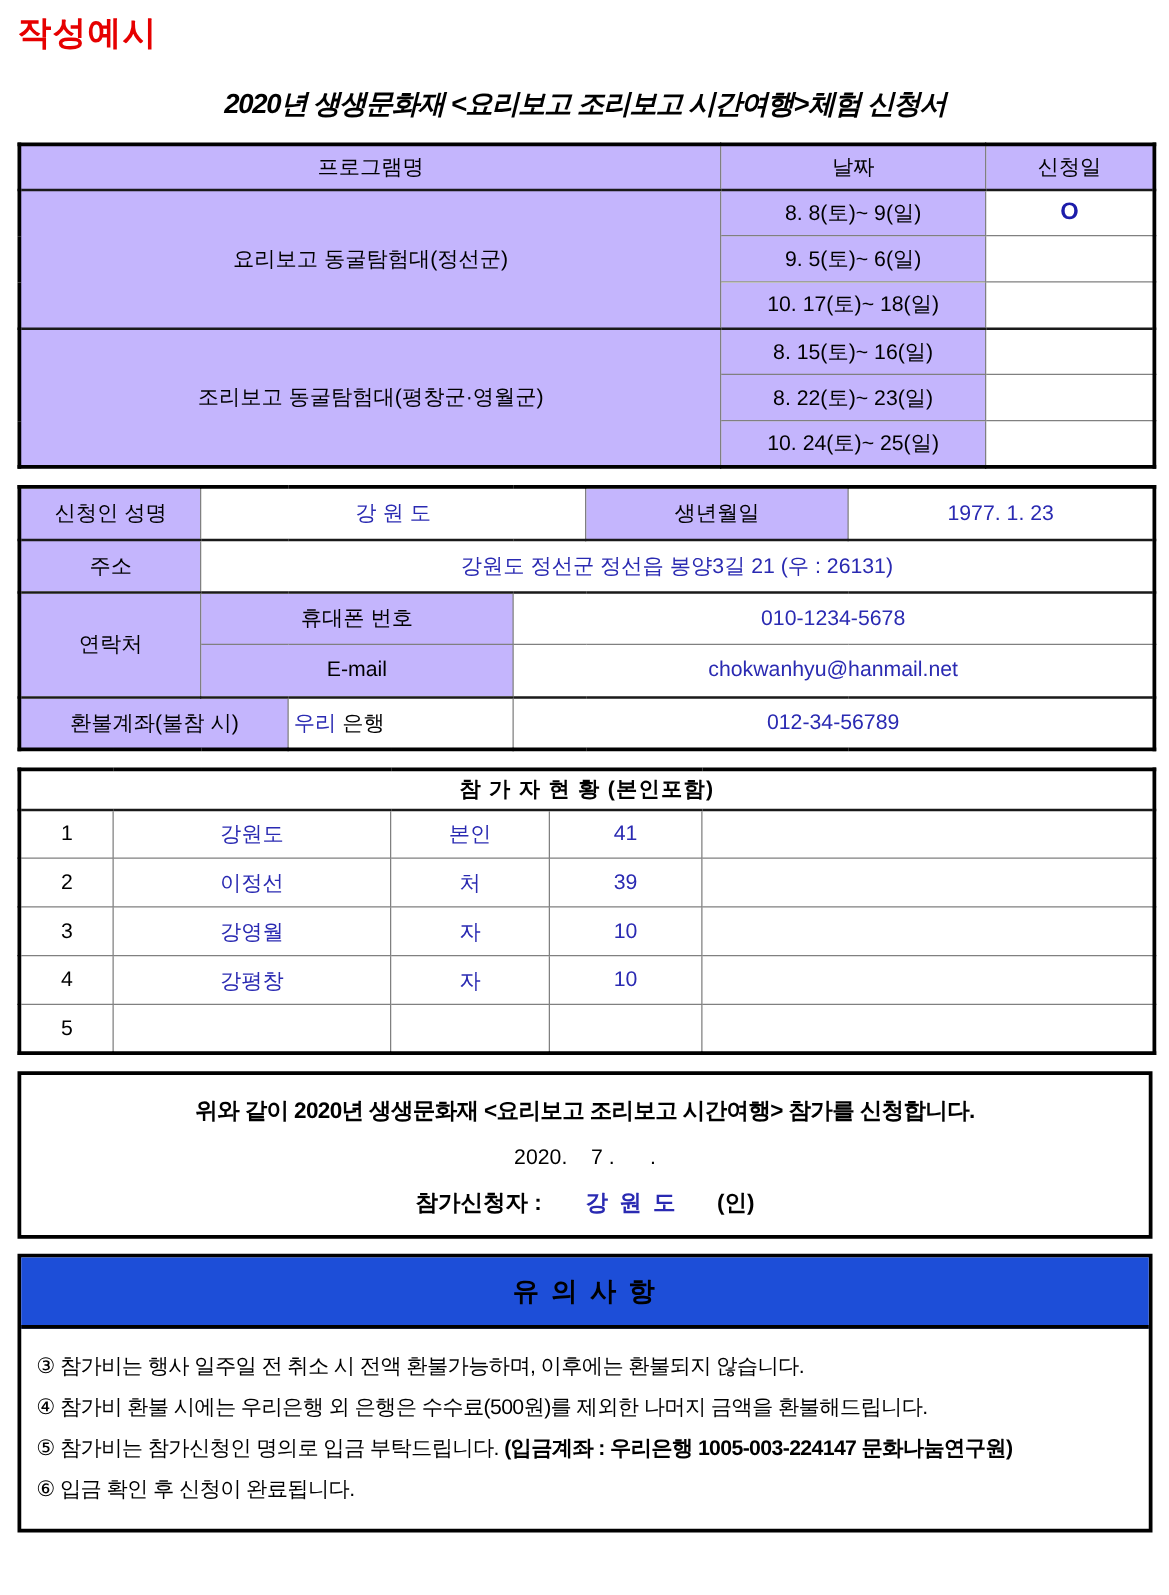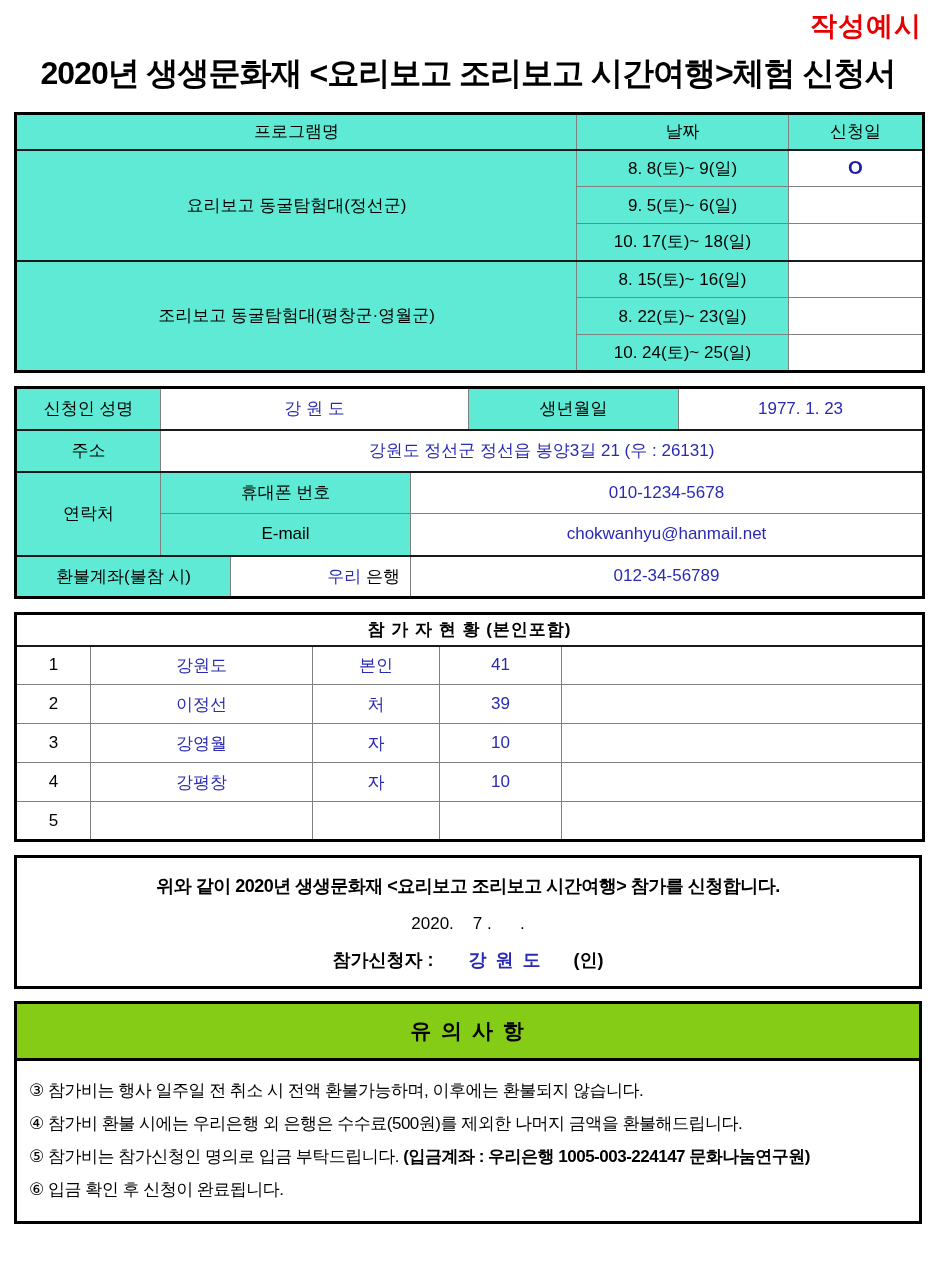--- a/index.html
+++ b/index.html
@@ -3,48 +3,48 @@
 <meta charset="utf-8">
 <style>
   * { box-sizing: border-box; }
   html,body { margin:0; padding:0; }
   body {
     width:935px; height:1276px; overflow:hidden; background:#ffffff;
     font-family:"Liberation Sans","DejaVu Sans",sans-serif; color:#000;
   }
   .page { padding:8px 13px 0 14px; }
 
-  .badge { text-align:right; font-size:27px; font-weight:bold; color:#e60000; letter-spacing:1px; }
-  .main-title { text-align:center; font-size:32px; font-weight:bold; margin:8px 0 16px; letter-spacing:-1px; }
+  .badge { text-align:left; font-size:27px; font-weight:bold; color:#e60000; letter-spacing:1px; }
+  .main-title { text-align:center; font-size:22px; font-weight:bold; margin:24px 0 16px; letter-spacing:-1px;font-style:italic; }
 
   table { border-collapse:collapse; width:908px; table-layout:fixed; margin:0 0 13px 0; border:3px solid #000; }
   td { border:1px solid #808080; font-size:17px; text-align:center; vertical-align:middle; padding:2px 4px; overflow:hidden; }
-  .g { background:#5eead4; }
+  .g { background:#c4b5fd; }
   .v { color:#2a2ab2; }
   tr.sep td { border-top:2px solid #1a1a1a; }
 
   .t1 tr.hdr td { height:36px; }
   .t1 td { height:37px; }
   .t1 .mark { font-size:19px; font-weight:bold; color:#1c1caa; background:#fff; }
 
   .t2 td { height:42px; }
-  .t2 .bank { text-align:right; padding-right:10px; }
+  .t2 .bank { text-align:left; padding-right:10px; }
 
   .t3 .title-row td { height:32px; font-weight:bold; letter-spacing:1px; }
   .t3 tr.hdr td { height:36px; }
   .t3 .trow td { height:39px; }
 
   .declare-box { width:908px; border:3px solid #000; text-align:center; padding:16px 10px 14px; margin-bottom:12px; }
   .declare-line1 { font-size:18px; font-weight:bold; letter-spacing:-0.5px; }
   .declare-date { font-size:17px; margin:16px 0 14px; white-space:pre; }
   .declare-sign { font-size:18px; font-weight:bold; }
   .declare-sign .name { color:#2a2ab2; margin:0 26px 0 30px; letter-spacing:2px; }
 
   .notice-box { width:908px; border:3px solid #000; margin-bottom:10px; }
-  .notice-title { background:#84cc16; border-bottom:3px solid #000; text-align:center; font-size:21px; font-weight:bold; padding:13px 0; letter-spacing:2px; }
+  .notice-title { background:#1d4ed8; border-bottom:3px solid #000; text-align:center; font-size:21px; font-weight:bold; padding:13px 0; letter-spacing:2px; }
   .notice-items { padding:8px 12px 10px; }
   .notice-item { font-size:17px; margin:10px 0; letter-spacing:-0.5px; white-space:nowrap; }
   .notice-item b { letter-spacing:-0.5px; }
 </style>
 </head>
 <body>
 
 <div class="page">
 
   <div class="badge">작성예시</div>

